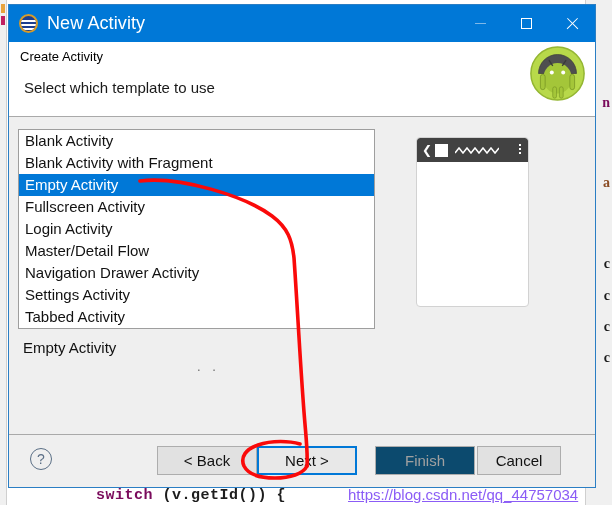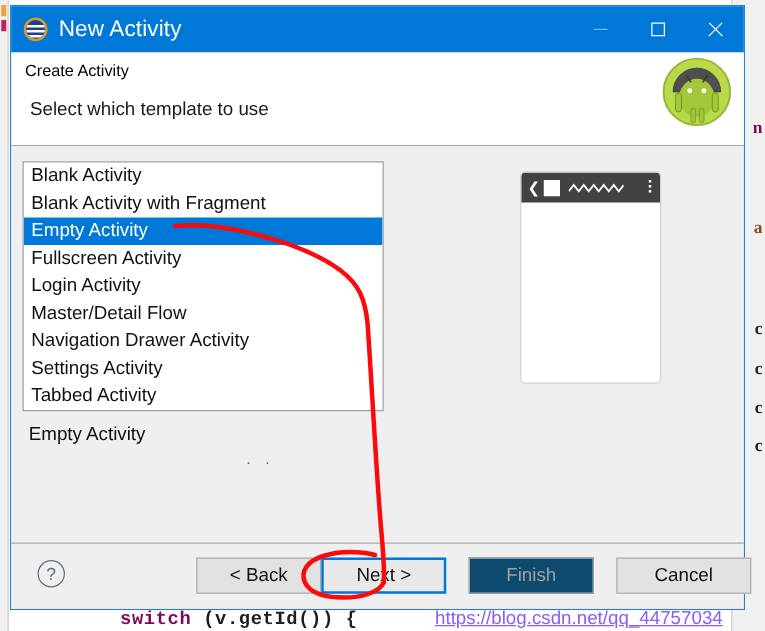--- a/index.html
+++ b/index.html
@@ -186,21 +186,21 @@
   
   #dialog-body {
     flex: 1 1 auto;
     position: relative;
     background: #efefef;
   }
 
   #template-list {
     position: absolute;
     left: 9px; top: 12px;
-    width: 289px; height: 200px;
+    width: 357px; height: 200px;
     background: #ffffff;
     border: 1px solid #9e9e9e;
     box-sizing: border-box;
     overflow: hidden;
   }
   .list-item {
     height: 22px;
     line-height: 22px;
     padding-left: 6px;
     font-size: 15px;
@@ -313,21 +313,21 @@
     font-size: 15px;
     color: #111111;
     display: flex;
     align-items: center;
     justify-content: center;
     font-family: "Liberation Sans", sans-serif;
   }
   .dlg-btn.back   { width: 100px; }
   .dlg-btn.next   { width: 100px; border: 2px solid #0078d7; background: #e8e8e8; }
   .dlg-btn.finish { width: 100px; margin-left: 18px; color: #a0a0a0; background: #0c4a6e; }
-  .dlg-btn.cancel { width: 108px; margin-left: 18px; }
+  .dlg-btn.cancel { width: 84px; margin-left: 2px; }
 
   
   #watermark {
     position: absolute;
     left: 348px; bottom: 2px;
     font-size: 15px;
     color: #8b5cf6;
     font-family: "Liberation Sans", sans-serif;
     white-space: nowrap;
     z-index: 15;

